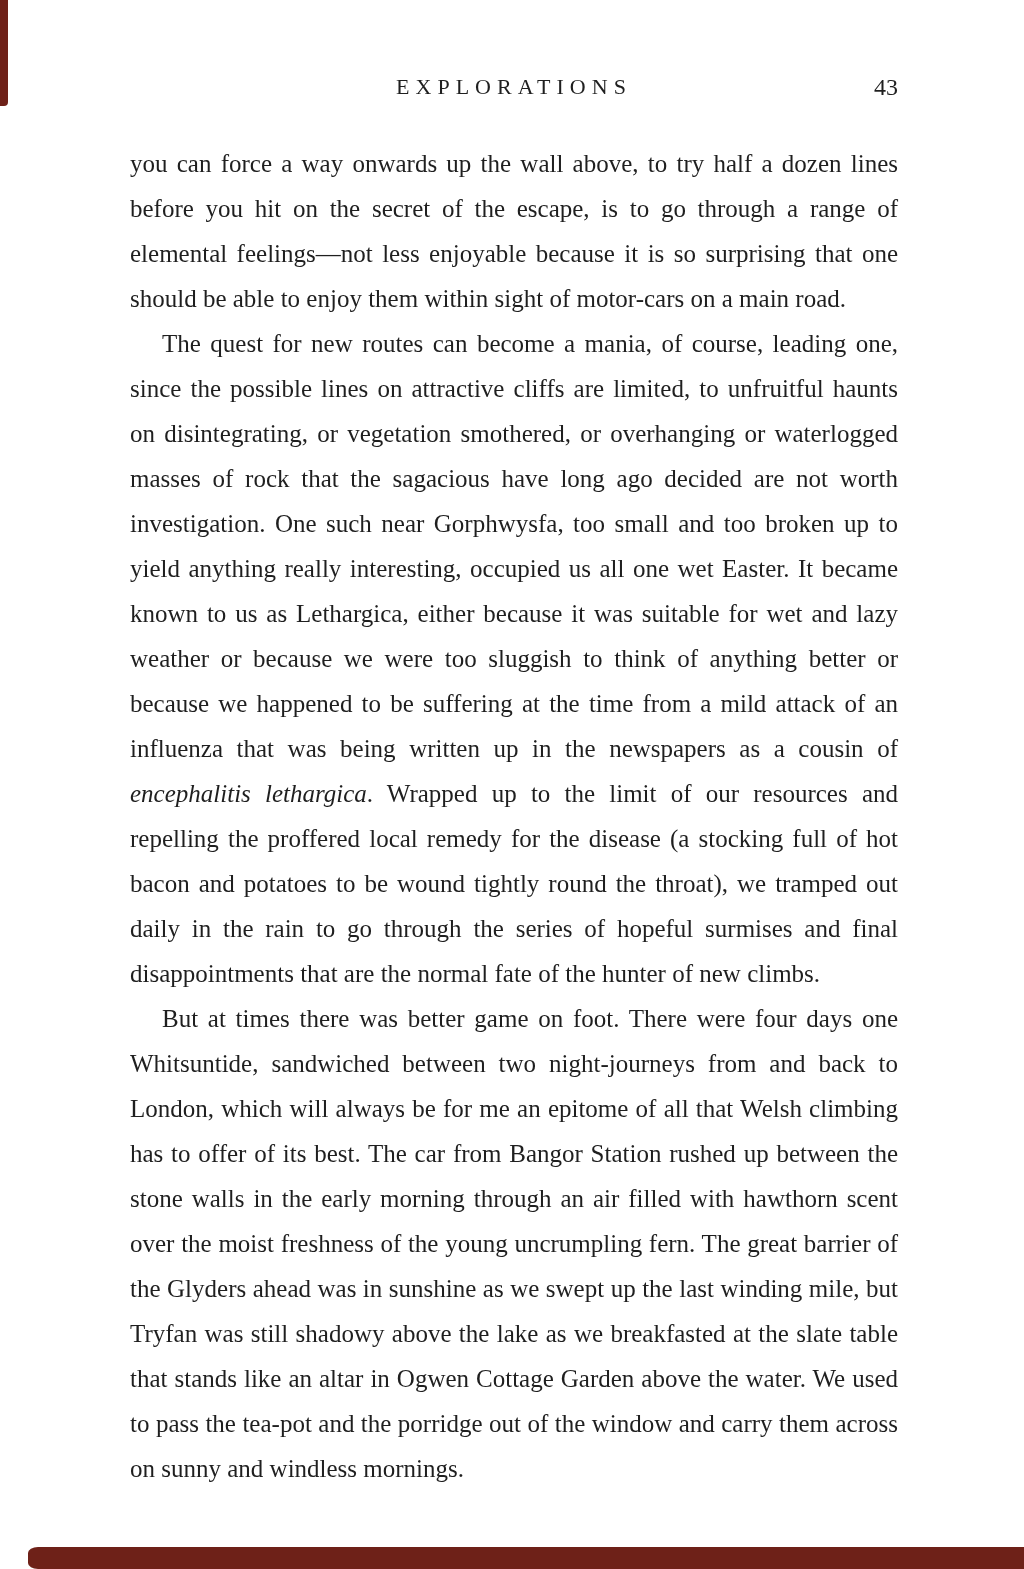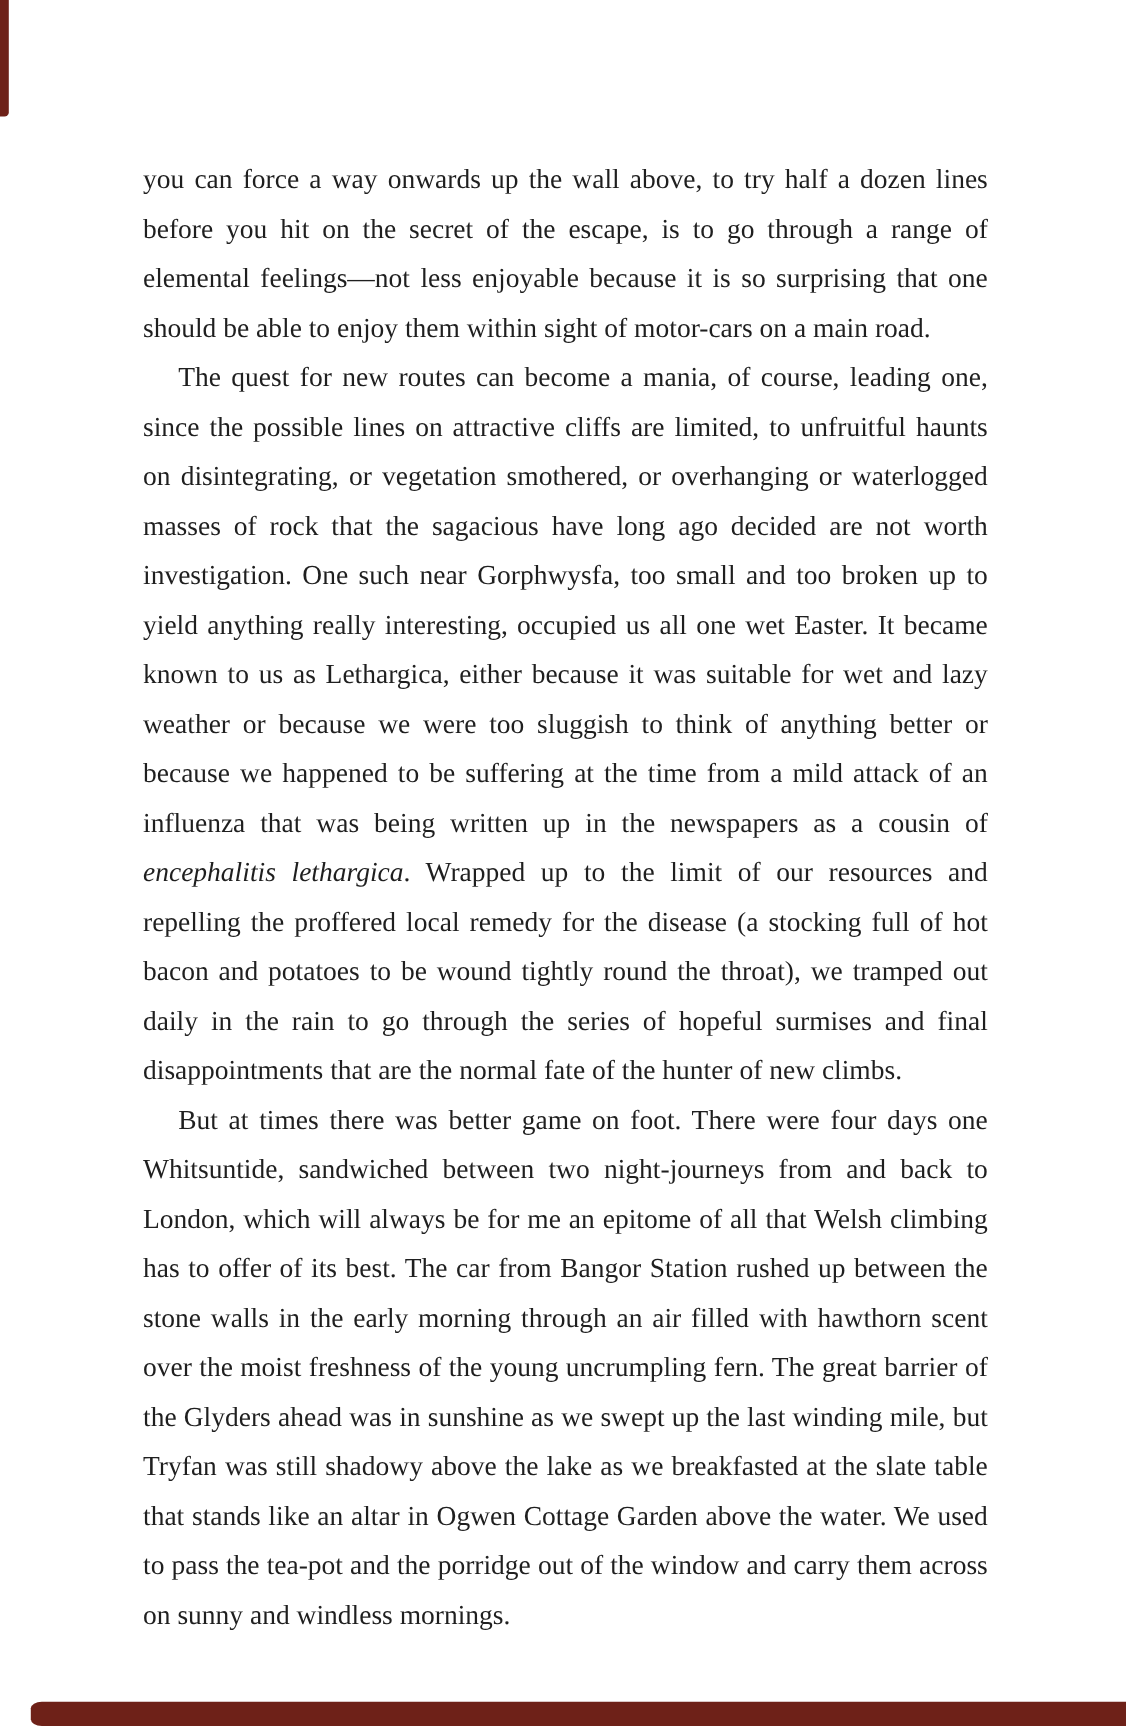--- a/index.html
+++ b/index.html
@@ -85,20 +85,24 @@
 </style>
 </head>
 <body>
 
 <div class="page" style="--text-color: #1f1f1f; --page-bg: #ffffff; --artifact-color: #6e2118;">
 
   <div class="scan-bar scan-left"></div>
 
   <div class="scan-bar scan-bottom"></div>
 
+  <header class="running-head">
+    <span class="head-title">EXPLORATIONS</span>
+    <span class="page-number">43</span>
+  </header>
 
   <main class="text-block" id="paragraphs">
       <p><span>you can force a way onwards up the wall above, to try half a dozen lines before you hit on the secret of the escape, is to go through a range of elemental feelings—not less enjoyable because it is so surprising that one should be able to enjoy them within sight of motor-cars on a main road.</span></p>
       <p class="indented"><span>The quest for new routes can become a mania, of course, leading one, since the possible lines on attractive cliffs are limited, to unfruitful haunts on disintegrating, or vegetation smothered, or overhanging or waterlogged masses of rock that the sagacious have long ago decided are not worth investigation. One such near Gorphwysfa, too small and too broken up to yield anything really interesting, occupied us all one wet Easter. It became known to us as Lethargica, either because it was suitable for wet and lazy weather or because we were too sluggish to think of anything better or because we happened to be suffering at the time from a mild attack of an influenza that was being written up in the newspapers as a cousin of </span><em>encephalitis lethargica</em><span>. Wrapped up to the limit of our resources and repelling the proffered local remedy for the disease (a stocking full of hot bacon and potatoes to be wound tightly round the throat), we tramped out daily in the rain to go through the series of hopeful surmises and final disappointments that are the normal fate of the hunter of new climbs.</span></p>
       <p class="indented"><span>But at times there was better game on foot. There were four days one Whitsuntide, sandwiched between two night-journeys from and back to London, which will always be for me an epitome of all that Welsh climbing has to offer of its best. The car from Bangor Station rushed up between the stone walls in the early morning through an air filled with hawthorn scent over the moist freshness of the young uncrumpling fern. The great barrier of the Glyders ahead was in sunshine as we swept up the last winding mile, but Tryfan was still shadowy above the lake as we breakfasted at the slate table that stands like an altar in Ogwen Cottage Garden above the water. We used to pass the tea-pot and the porridge out of the window and carry them across on sunny and windless mornings.</span></p>
     </main>
 
 </div>
 
 </body></html>

